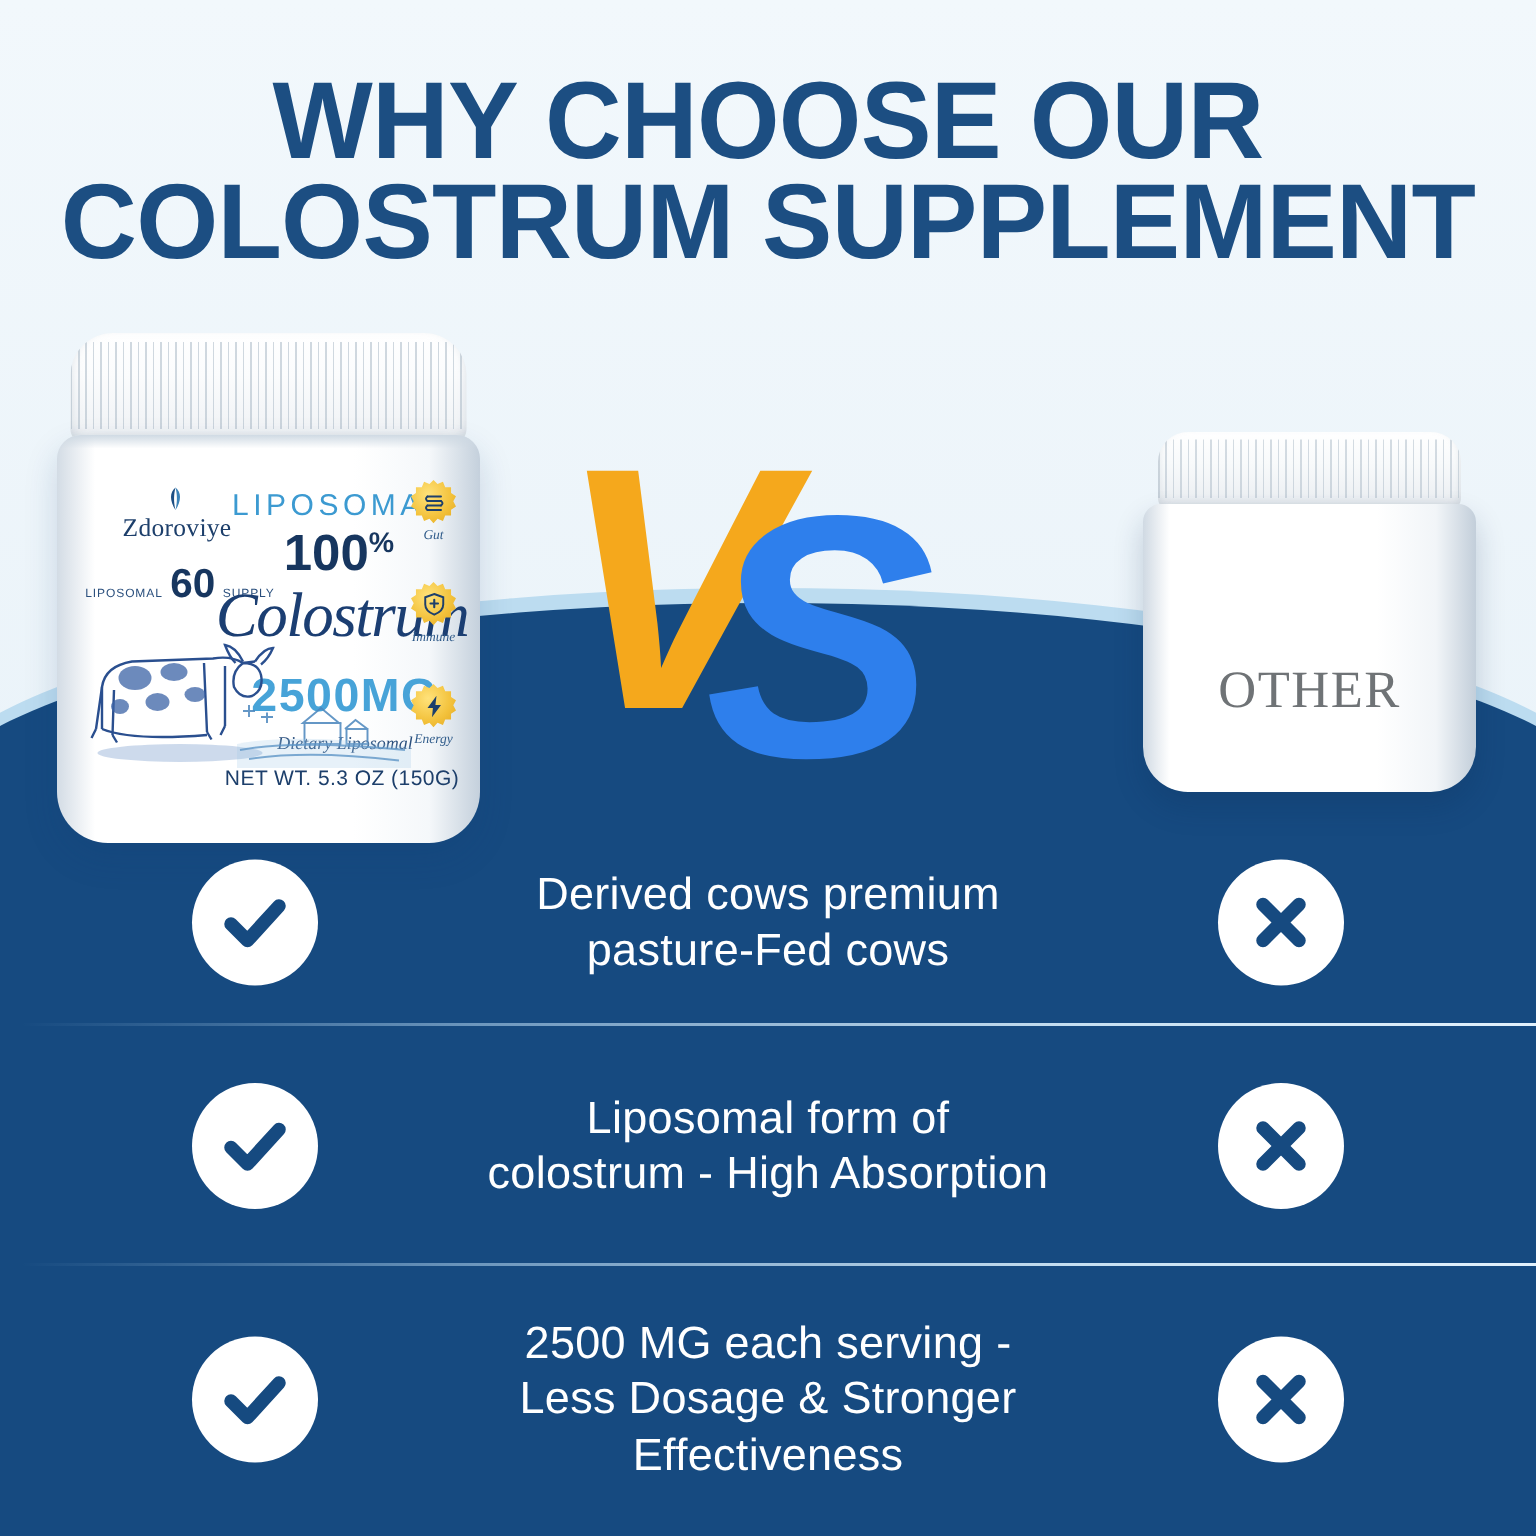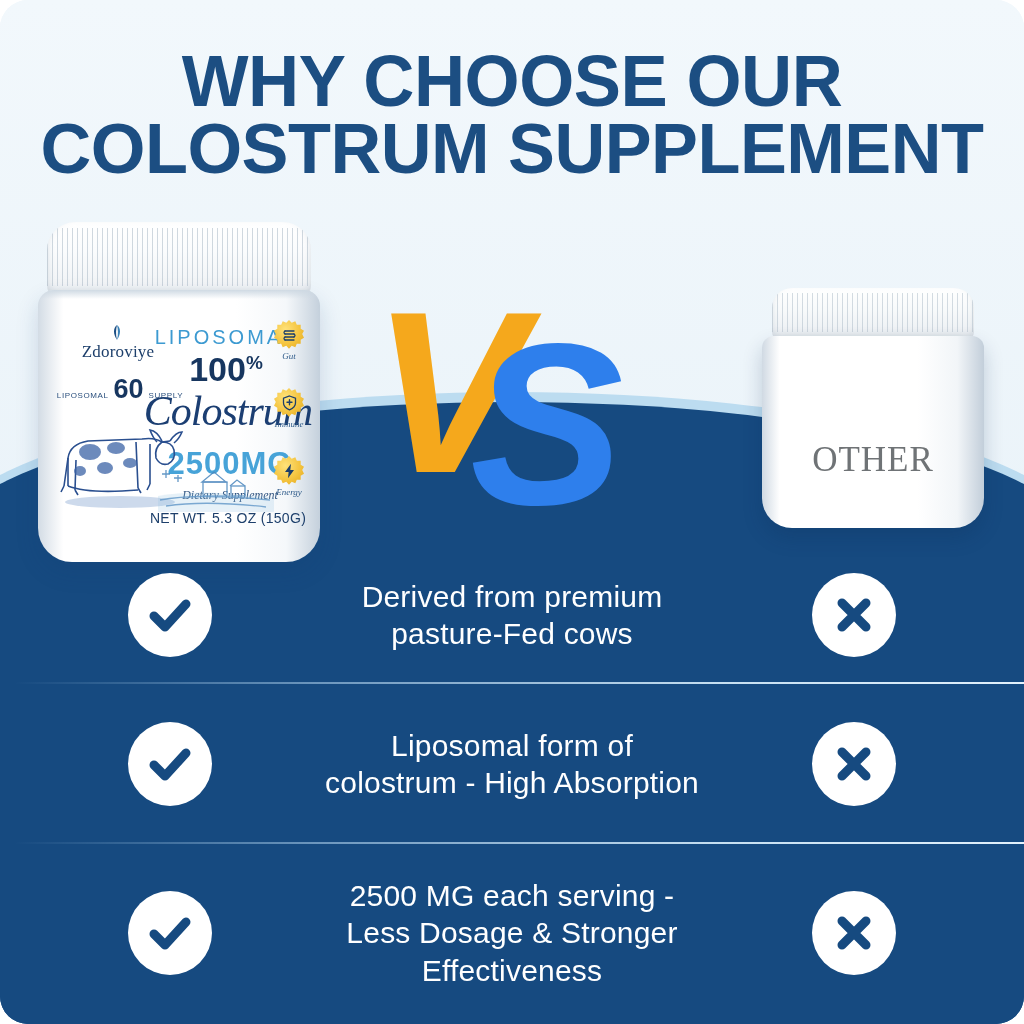--- a/index.html
+++ b/index.html
@@ -10,21 +10,20 @@
     overflow: hidden;
     font-family: "Liberation Sans", sans-serif;
   }
 
   #poster {
     position: relative;
     width: 1024px;
     height: 1024px;
     background: #eff6fa;
     overflow: hidden;
-    border-radius: 28px;
   }
 
   
   .bg-light {
     position: absolute;
     inset: 0;
     background: linear-gradient(180deg, #f2f8fc 0%, #eaf3f9 55%, #e6f1f8 100%);
   }
   .wave-outline {
     position: absolute;
@@ -299,21 +298,21 @@
         <span class="num">60</span>
         <span class="sm">SUPPLY</span>
       </div>
 
       <div class="liposomal">LIPOSOMAL</div>
       <div class="pct">
         <span style="font-size:34px;vertical-align:baseline">100</span><span>%</span>
       </div>
       <div class="colostrum">Colostrum</div>
       <div class="mg">2500MG</div>
-      <div class="dietary">Dietary Supplement</div>
+      <div class="dietary">Dietary Liposomal</div>
       <div class="netwt">NET WT. 5.3 OZ (150G)</div>
 
       <svg class="cow-art" viewBox="0 0 150 110">
         <g fill="none" stroke="#2a4f8f" stroke-width="1.6">
           <path d="M18 78 L18 50 Q20 36 38 33 L92 31 Q104 29 112 34 L120 33"></path>
           <path d="M112 34 Q122 34 124 42 Q126 52 118 56 Q110 58 106 50 Q104 40 112 34 Z"></path>
           <path d="M120 33 q6 -9 12 -9 q-3 7 -8 11"></path>
           <path d="M112 33 q-5 -10 -12 -11 q3 8 7 12"></path>
           <path d="M18 50 L14 78 M26 52 L25 82 M86 34 L88 80 M100 36 L100 76"></path>
           <path d="M14 78 l-3 6 M25 82 l3 5 M88 80 l3 5 M100 76 l-3 6"></path>
@@ -392,21 +391,21 @@
 
   <div class="rows">
 
     <div class="row row-1">
       <div class="mark">
         <svg width="52" height="52" viewBox="0 0 52 52">
           <path d="M10 27 L21 38 L42 15" fill="none" stroke="#164a80" stroke-width="9" stroke-linecap="round" stroke-linejoin="round"></path>
         </svg>
       </div>
       <div class="row-text">
-        <span class="ln">Derived from premium</span>
+        <span class="ln">Derived cows premium</span>
         <span class="ln">pasture-Fed cows</span>
       </div>
       <div class="mark">
         <svg width="50" height="50" viewBox="0 0 50 50">
           <path d="M13 13 L37 37 M37 13 L13 37" stroke="#164a80" stroke-width="9" stroke-linecap="round"></path>
         </svg>
       </div>
       <div class="divider"></div>
     </div>
 

